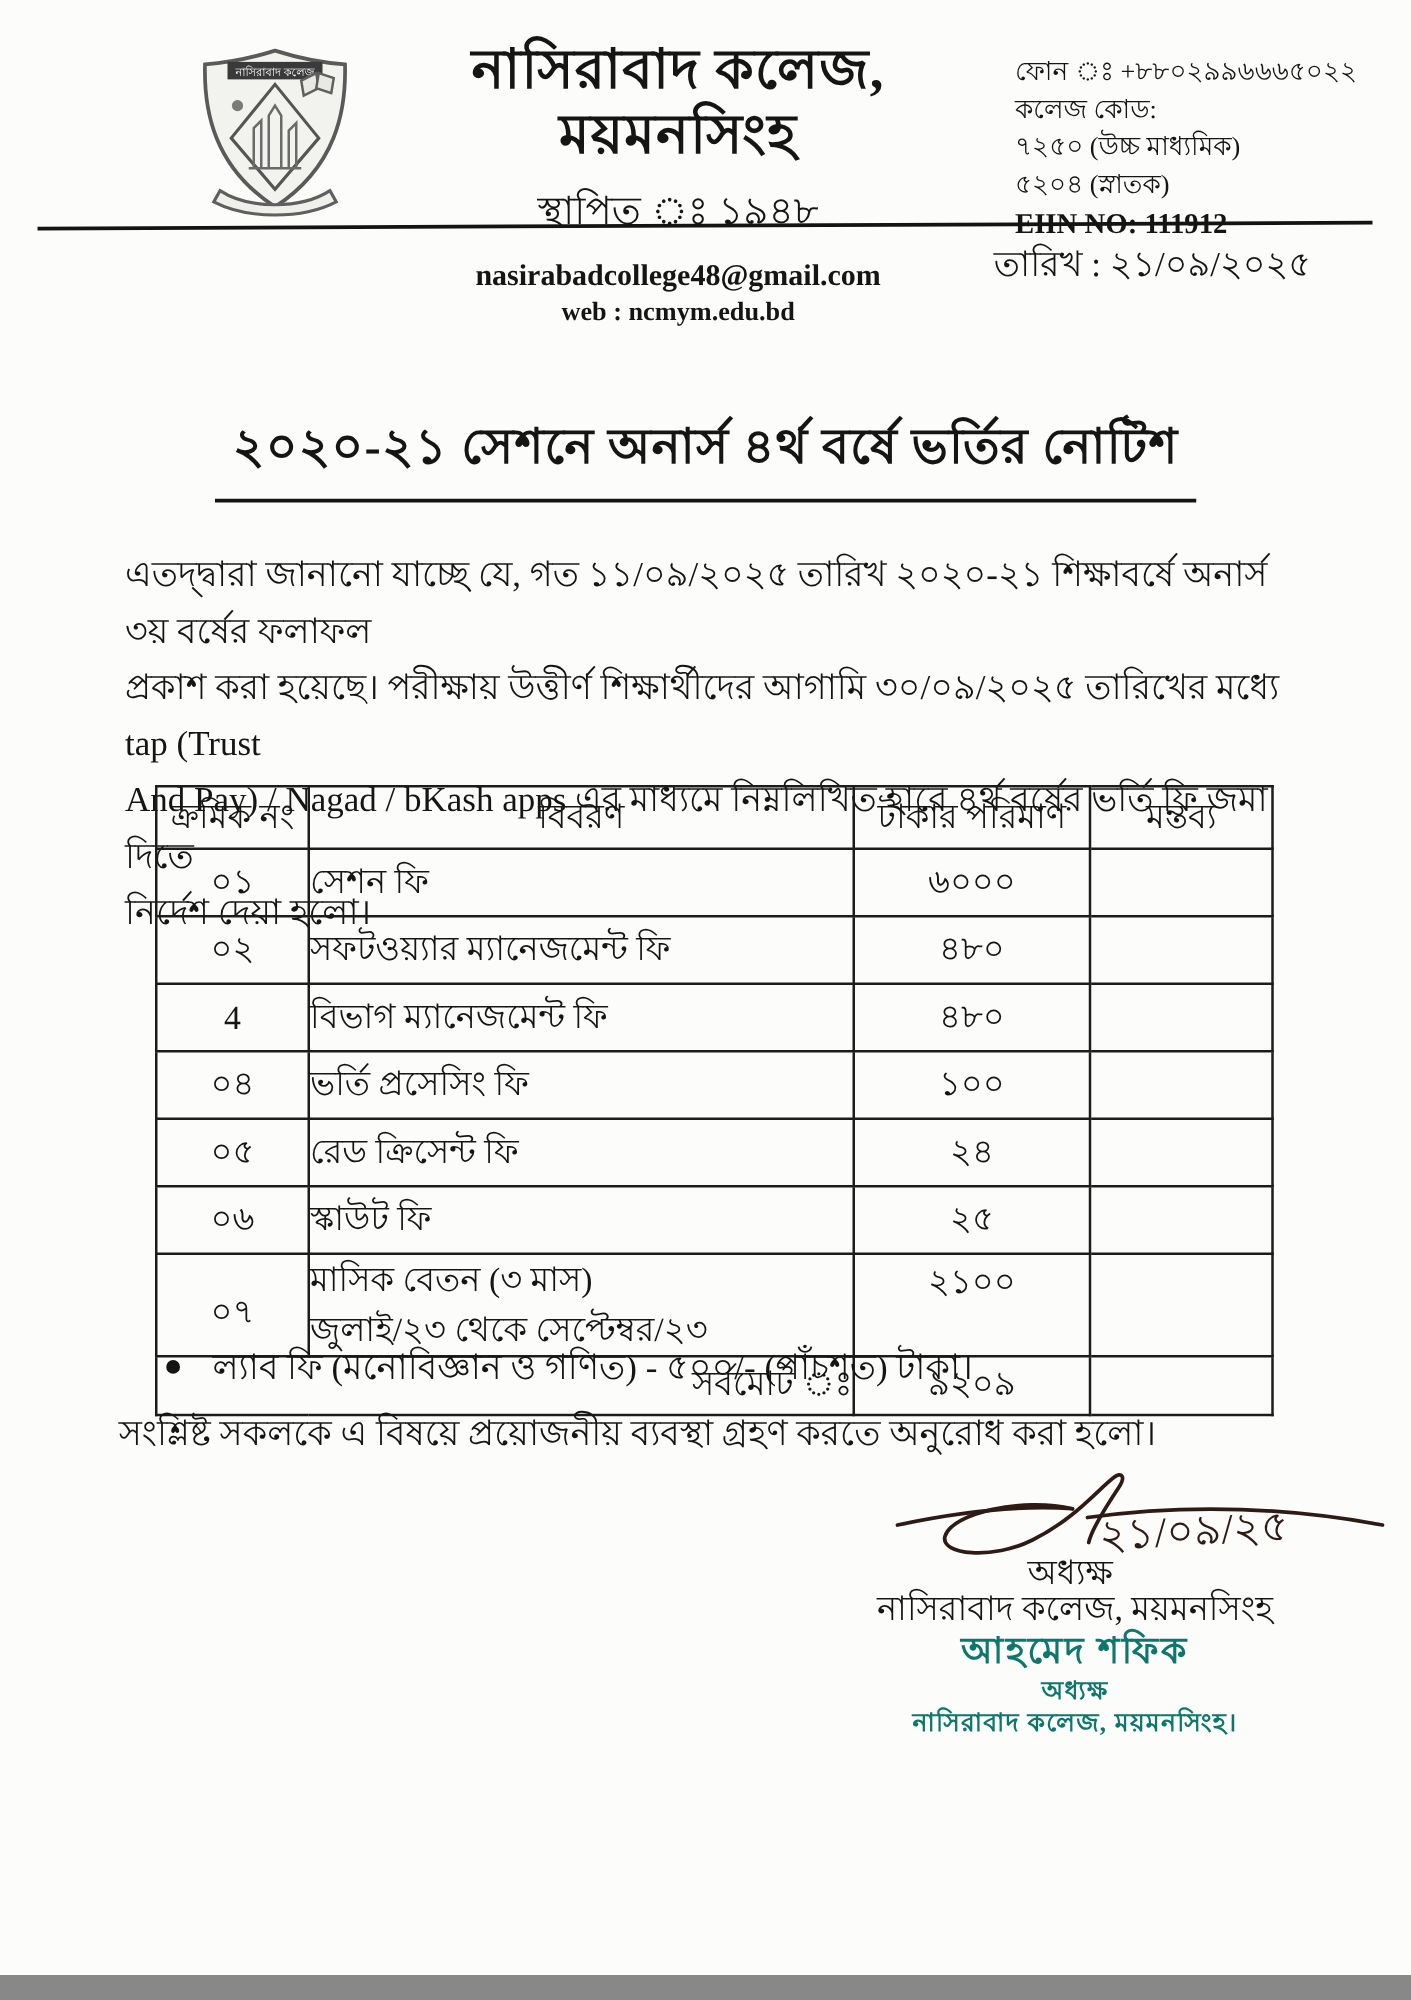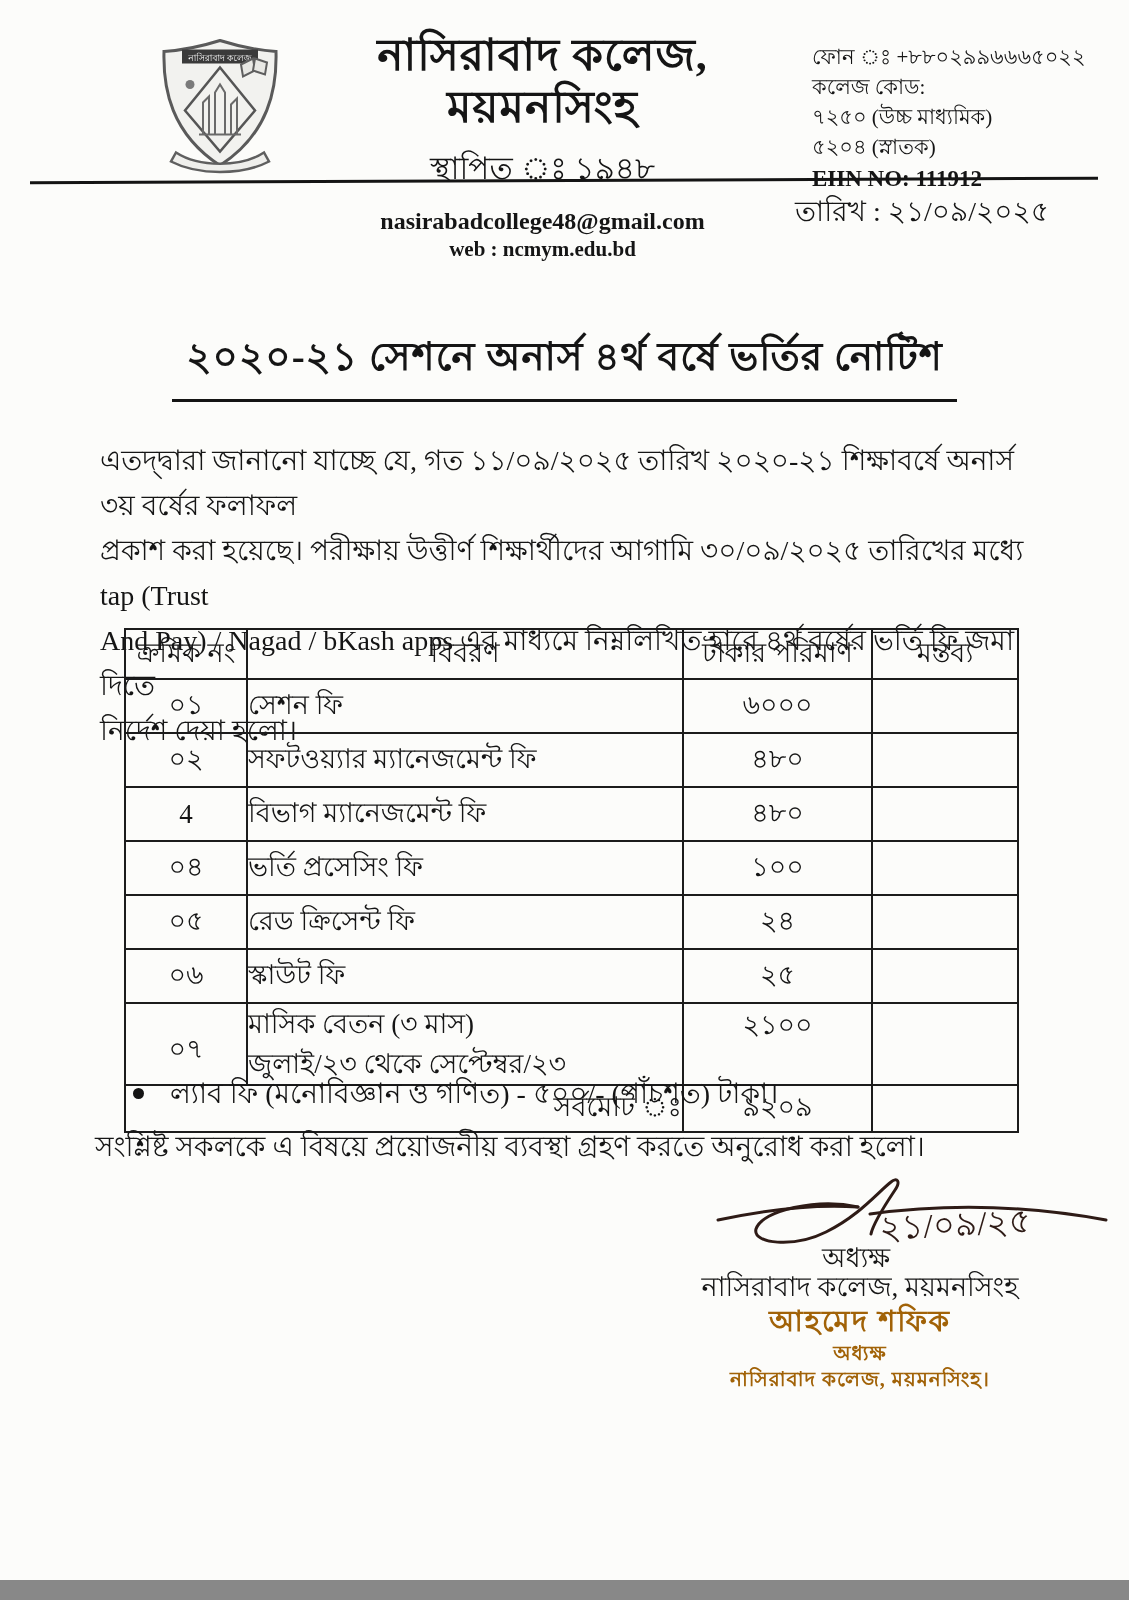--- a/index.html
+++ b/index.html
@@ -189,19 +189,19 @@
       <path d="M8 44 C 55 34 105 28 148 31"></path>
       <path d="M148 31 C 108 22 52 34 46 53 C 42 68 84 72 116 56 C 150 39 168 16 181 6 C 187 1 191 5 185 14 C 173 32 163 48 161 58"></path>
       <path d="M160 38 C 240 27 320 30 396 44"></path>
     </g>
     <text x="170" y="64" font-size="34" fill="#2e1b16" transform="rotate(-3 170 64)">২১/০৯/২৫</text>
   </svg>
 
   <div class="designation">অধ্যক্ষ</div>
   <div class="sig-college">নাসিরাবাদ কলেজ, ময়মনসিংহ</div>
 
-  <div class="stamp" style="color: #a16207;">
+  <div class="stamp" style="color: #0f766e;">
     <div class="stamp-name">আহমেদ শফিক</div>
     <div class="stamp-title">অধ্যক্ষ</div>
     <div class="stamp-college">নাসিরাবাদ কলেজ, ময়মনসিংহ।</div>
   </div>
 
 </div>
 
 </body></html>

